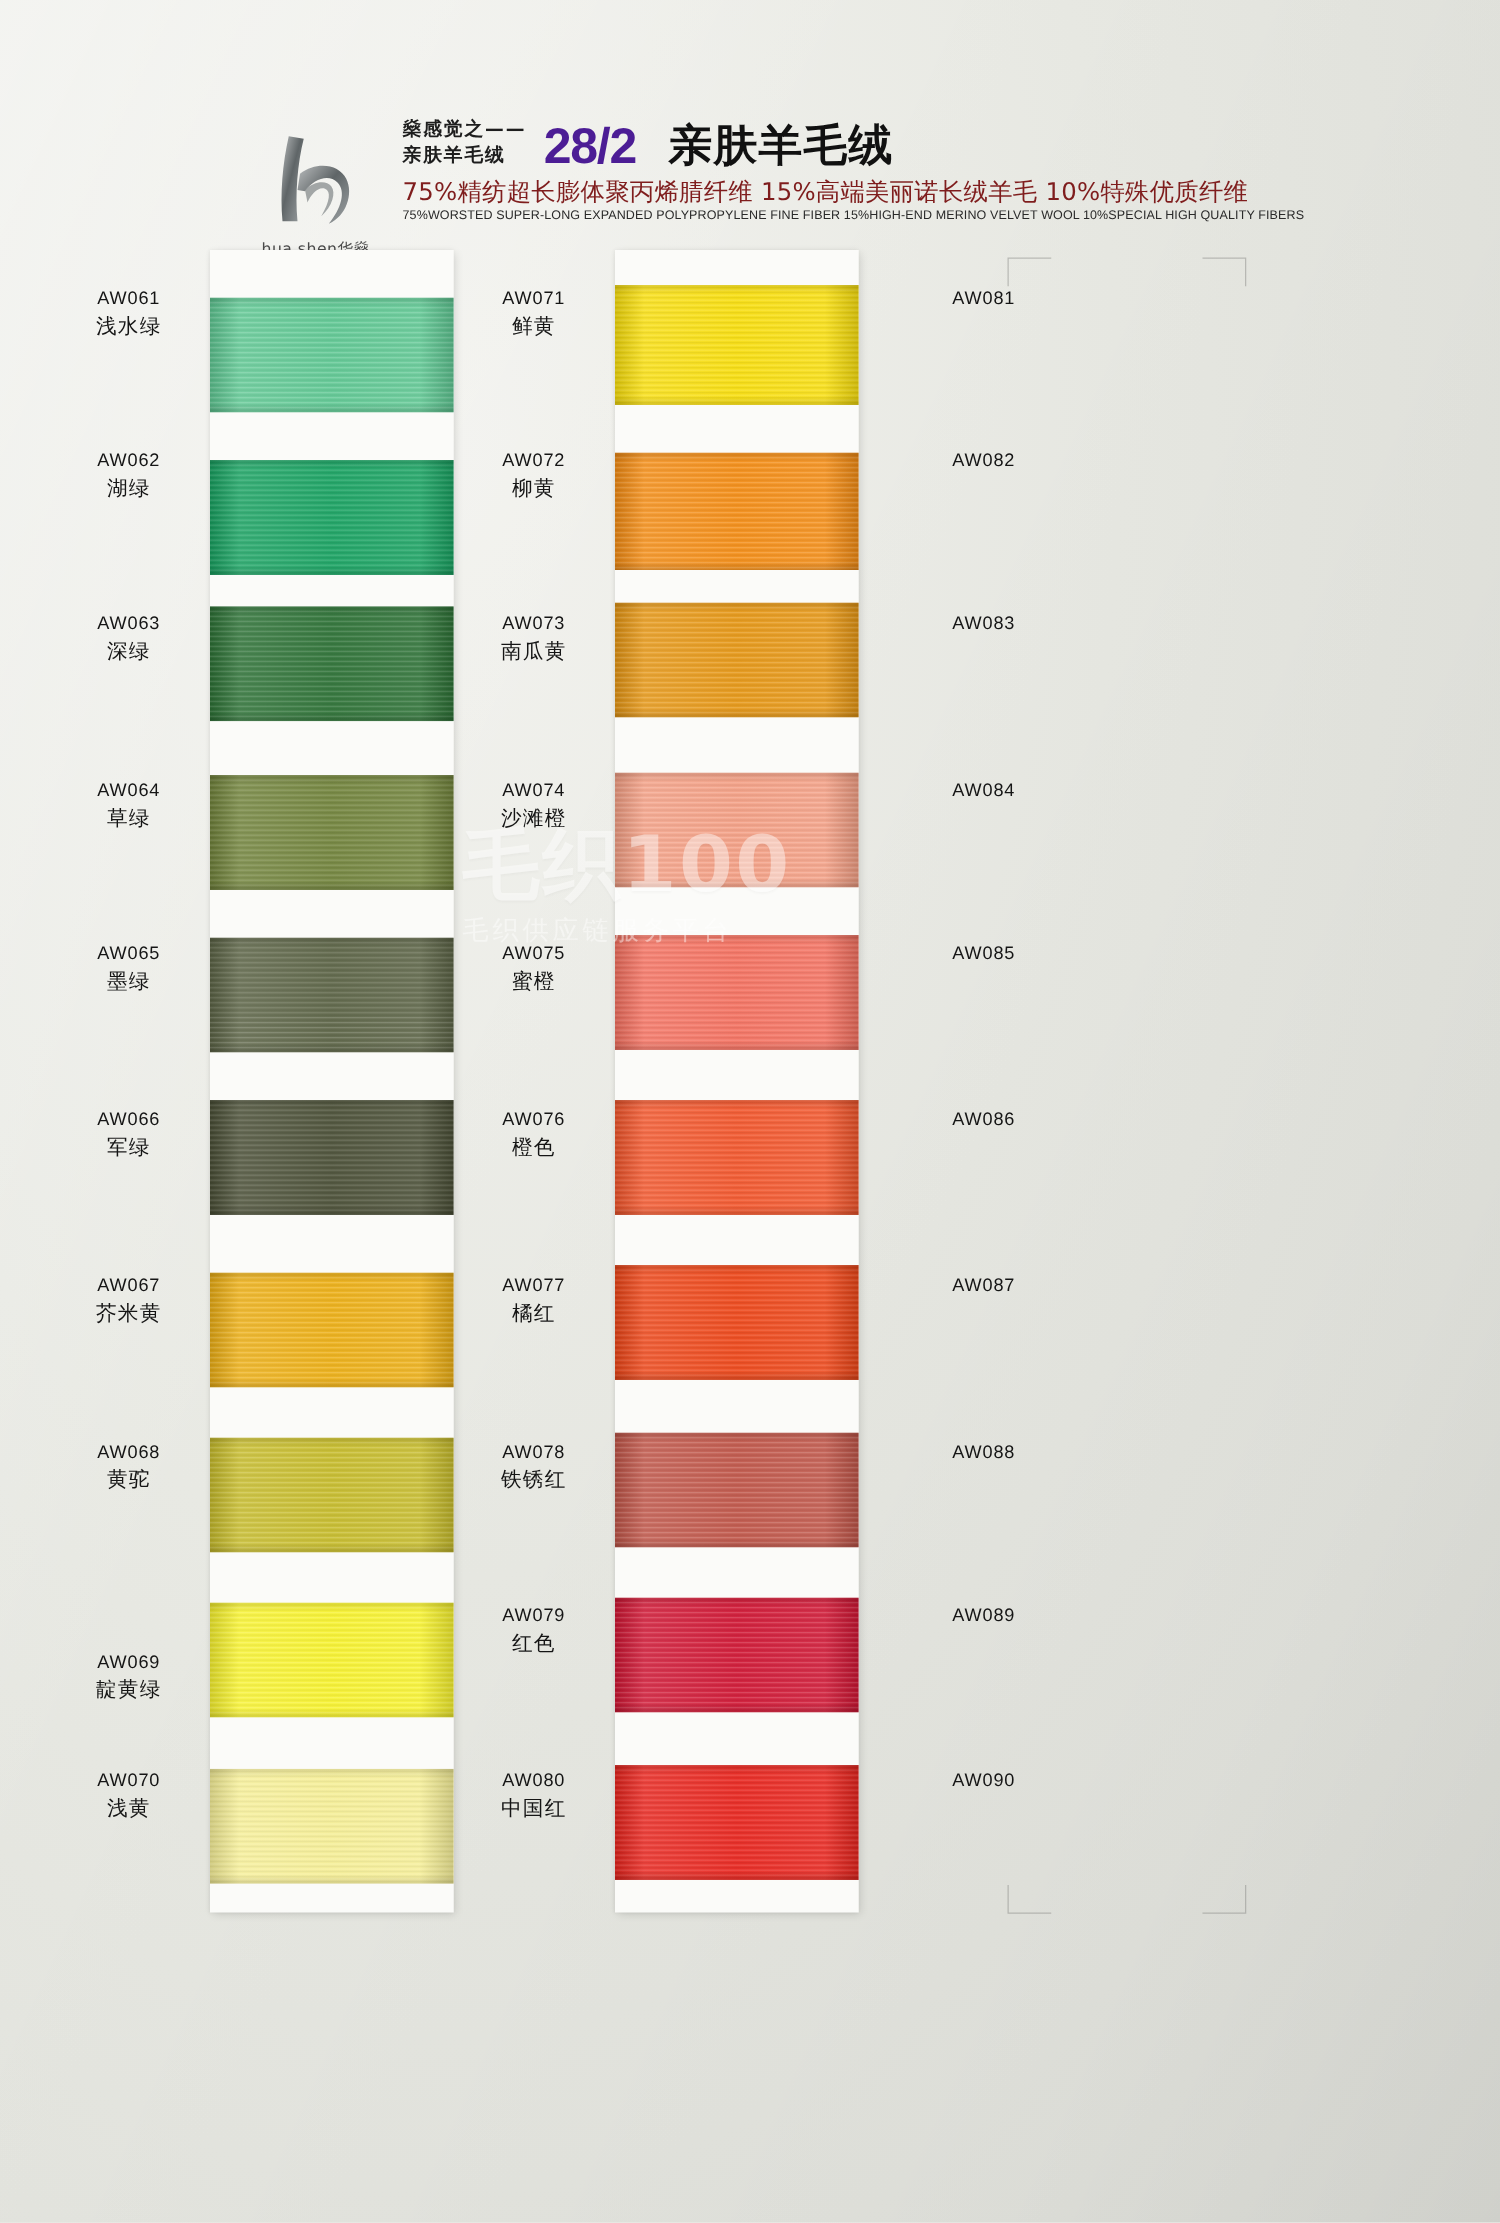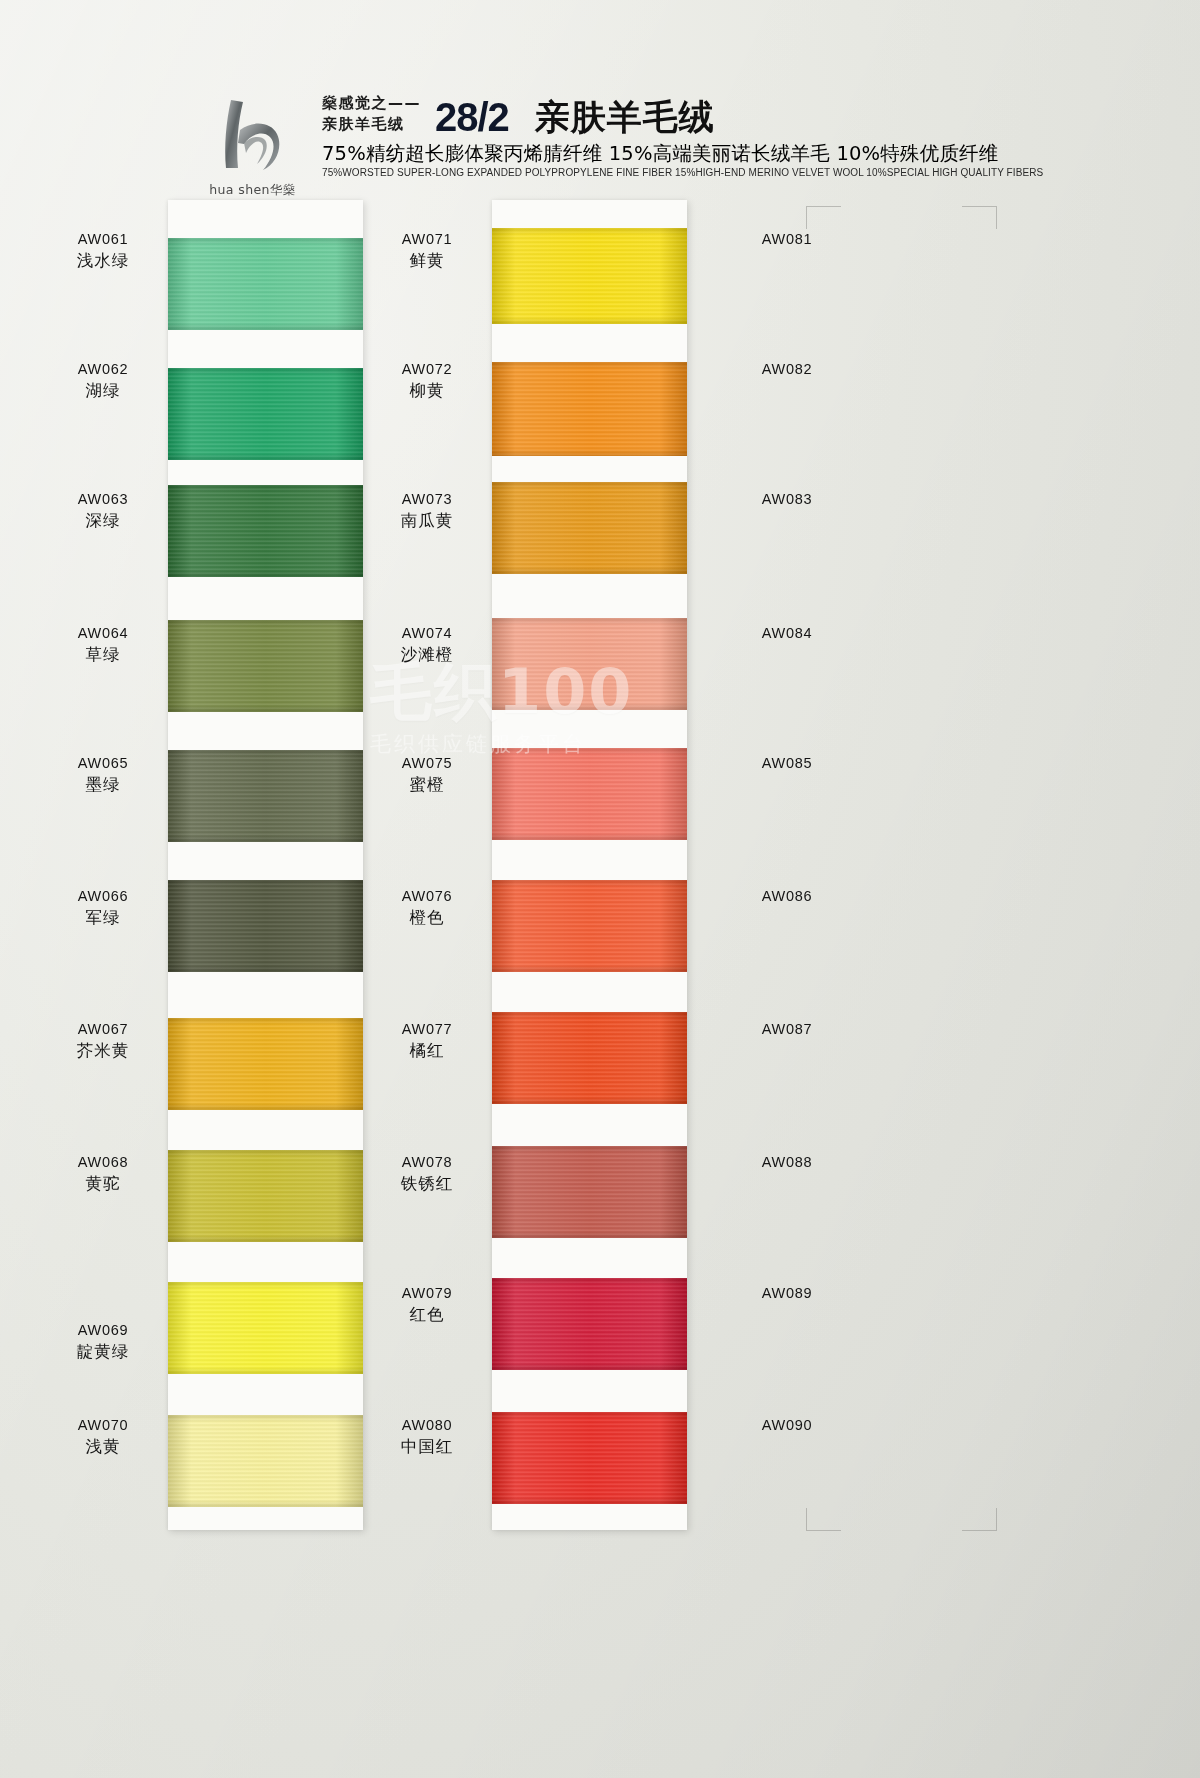--- a/index.html
+++ b/index.html
@@ -18,52 +18,52 @@
   }
   .page-bg:after{
     content:"";position:absolute;inset:0;
     background:linear-gradient(115deg, rgba(255,255,255,.45) 0%, rgba(255,255,255,0) 35%, rgba(0,0,0,.03) 80%, rgba(0,0,0,.07) 100%);
   }
 
   
   .header{position:absolute;left:0;top:70px;width:1200px;height:115px;}
   .logo{
     position:absolute;left:190px;top:22px;width:125px;height:125px;
-    display:flex;flex-direction:column;align-items:center;justify-content:flex-start;
+    display:flex;flex-direction:column;align-items:center;justify-content:center;
   }
   .logo-mark{
     width:92px;height:86px;position:relative;margin-top:2px;
   }
   .logo-mark svg{display:block;}
   .logo-text{
     font-size:12.5px;letter-spacing:.4px;color:#4a4a4a;margin-top:2px;white-space:nowrap;
     font-family:"DejaVu Sans","Liberation Sans",sans-serif;
   }
 
   .head-block{position:absolute;left:322px;top:18px;width:600px;}
   .head-top{display:flex;align-items:flex-end;height:50px;}
   .series{
     font-size:15px;line-height:21px;font-weight:bold;color:#1d1d1d;
     letter-spacing:1.5px;padding-bottom:3px;white-space:nowrap;
     font-family:"DejaVu Sans","Liberation Sans",sans-serif;
   }
   .series .l1{display:block;}
   .series .l2{display:block;}
   .count{
-    font-size:40px;font-weight:bold;color:#0f172a;letter-spacing:-1px;
+    font-size:40px;font-weight:bold;color:#4c1d95;letter-spacing:-1px;
     margin-left:14px;line-height:42px;
     font-family:"Liberation Sans",sans-serif;
   }
   .prodname{
     font-size:35px;font-weight:bold;color:#111;letter-spacing:1px;
     margin-left:26px;line-height:42px;white-space:nowrap;
     font-family:"DejaVu Sans","Liberation Sans",sans-serif;
   }
   .spec-cn{
-    font-size:19.5px;color:#000000;letter-spacing:.2px;white-space:nowrap;
+    font-size:19.5px;color:#7f1d1d;letter-spacing:.2px;white-space:nowrap;
     margin-top:4px;line-height:24px;
     font-family:"DejaVu Sans","Liberation Sans",sans-serif;
     text-align:center;
   }
   .spec-en{
     font-size:10px;color:#2a2a2a;letter-spacing:.1px;white-space:nowrap;
     margin-top:1px;line-height:12px;
     font-family:"Liberation Sans",sans-serif;
   }
 

